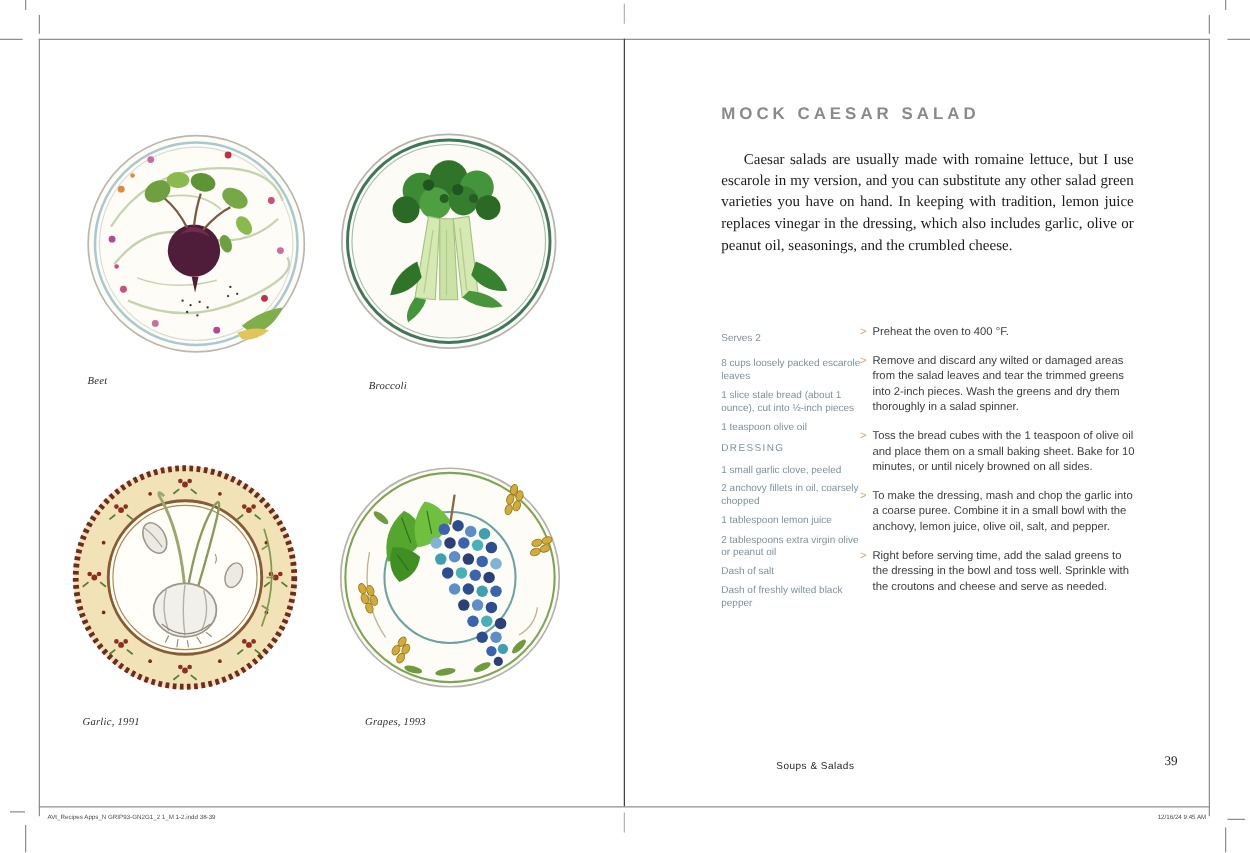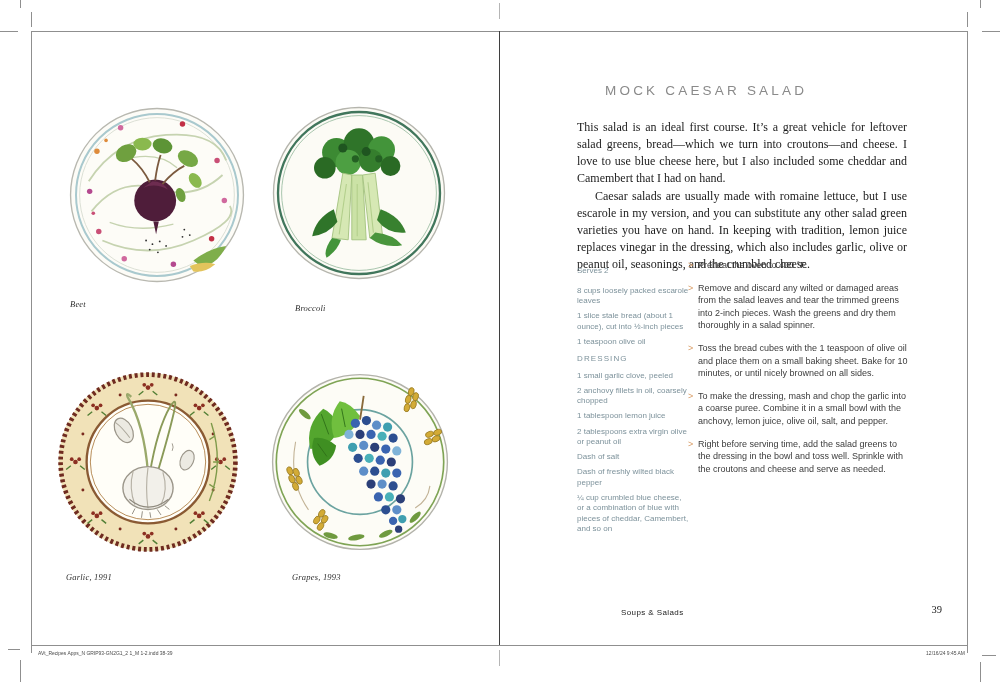--- a/index.html
+++ b/index.html
@@ -12,22 +12,22 @@
   .mark.dark{background:#3f3f3f;}
   .mark.light{background:#b5b5b5;}
   
   .plate{position:absolute;}
   .caption{
     position:absolute;font-family:"Liberation Serif",serif;font-style:italic;
     font-size:8.5px;color:#2f2f2f;letter-spacing:.2px;
   }
   
   .title{
-    position:absolute;left:605px;top:83px;
-    font-size:13.5px;font-weight:400;letter-spacing:3.2px;color:#8a8a8a;
+    position:absolute;left:577px;top:83px;
+    font-size:13.5px;font-weight:700;letter-spacing:3.2px;color:#8a8a8a;
     white-space:nowrap;
   }
   .intro{
     position:absolute;left:577px;top:119px;width:330px;
     font-family:"Liberation Serif",serif;font-size:12px;line-height:1.43;
     color:#1b1b1b;text-align:justify;
   }
   .intro p{margin:0;}
   .intro p.indent{text-indent:18px;}
   .ingredients{
@@ -344,37 +344,35 @@
   <div class="caption" style="left:295px;top:303px;">Broccoli</div>
   <div class="caption" style="left:66px;top:572px;">Garlic, 1991</div>
   <div class="caption" style="left:292px;top:572px;">Grapes, 1993</div>
 </div>
 
 <div>
 
   <div class="title">MOCK CAESAR SALAD</div>
 
   <div class="intro">
-    <p>This salad is an ideal first course. It’s a great vehicle for leftover salad greens, bread—which we turn into croutons—and cheese. I love to use blue cheese here, but I also included some cheddar and Camembert that I had on hand.</p>
     <p class="indent">Caesar salads are usually made with romaine lettuce, but I use escarole in my version, and you can substitute any other salad green varieties you have on hand. In keeping with tradition, lemon juice replaces vinegar in the dressing, which also includes garlic, olive or peanut oil, seasonings, and the crumbled cheese.</p>
   </div>
 
   <div class="ingredients">
     <p class="serves">Serves 2</p>
     <p>8 cups loosely packed escarole leaves</p>
     <p>1 slice stale bread (about 1 ounce), cut into ½-inch pieces</p>
     <p>1 teaspoon olive oil</p>
     <p class="dressing-hd">DRESSING</p>
     <p>1 small garlic clove, peeled</p>
     <p>2 anchovy fillets in oil, coarsely chopped</p>
     <p>1 tablespoon lemon juice</p>
     <p>2 tablespoons extra virgin olive or peanut oil</p>
     <p>Dash of salt</p>
     <p>Dash of freshly wilted black pepper</p>
-    <p>¼ cup crumbled blue cheese, or a combination of blue with pieces of cheddar, Camembert, and so on</p>
   </div>
 
   <div class="steps">
     <div class="step">
       <span class="bullet">&gt;</span>
       <span>Preheat the oven to 400 °F.</span>
     </div>
     <div class="step">
       <span class="bullet">&gt;</span>
       <span>Remove and discard any wilted or damaged areas from the salad leaves and tear the trimmed greens into 2-inch pieces. Wash the greens and dry them thoroughly in a salad spinner.</span>

